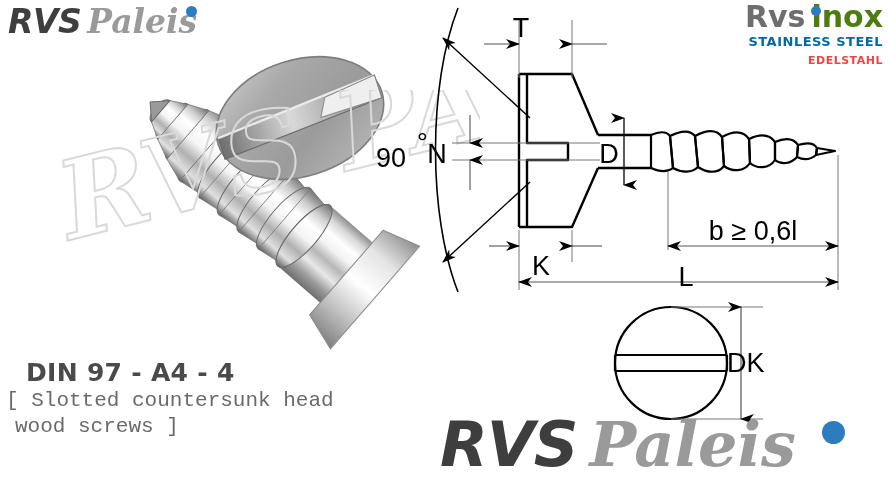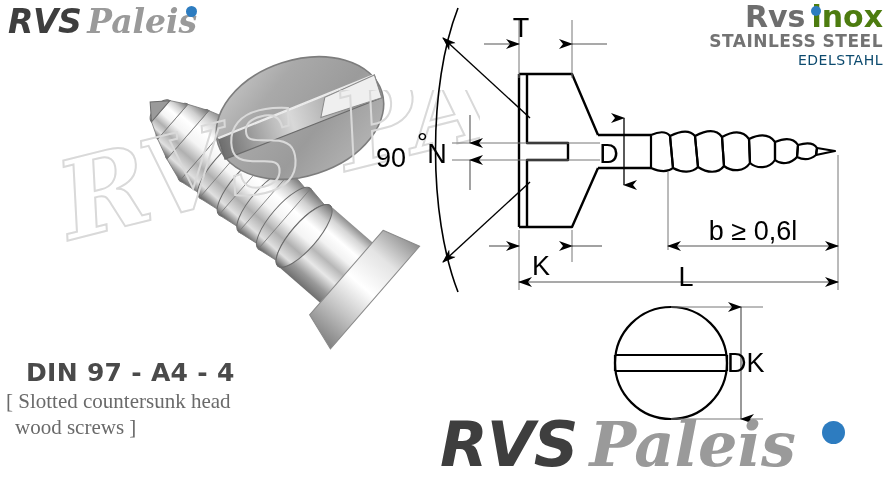--- a/index.html
+++ b/index.html
@@ -60,31 +60,31 @@
     letter-spacing: 0px;
     line-height: 30px;
     font-family: "DejaVu Sans", sans-serif;
     position: relative;
     display: inline-block;
   }
   #logo-top-right .line1 .rvs2 { color: #6e6e6e; }
   #logo-top-right .line1 .inox { color: #4d7c0f; margin-left: 6px; }
   #dot-tr { right: 62px; top: 4px; width: 10px; height: 10px; }
   #logo-top-right .line2 {
-    font-size: 17px;
-    font-weight: bold;
-    color: #737373;
+    font-size: 13px;
+    font-weight: bold;
+    color: #0369a1;
     letter-spacing: 0.5px;
     line-height: 19px;
     font-family: "DejaVu Sans", sans-serif;
   }
   #logo-top-right .line3 {
-    font-size: 14px;
-    font-weight: normal;
-    color: #0c4a6e;
+    font-size: 11px;
+    font-weight: bold;
+    color: #ef4444;
     letter-spacing: 0.5px;
     line-height: 19px;
     font-family: "DejaVu Sans", sans-serif;
   }
 
   
   #caption { left: 6px; top: 358px; width: 430px; }
   #caption .din {
     font-size: 25px;
     font-weight: bold;
@@ -97,21 +97,21 @@
   #caption .sub {
     font-size: 23px;
     color: #6a6a6a;
     line-height: 28px;
     font-family: "DejaVu Sans", sans-serif;
   }
   #caption .sub2 {
     font-size: 21px;
     color: #6a6a6a;
     line-height: 26px;
-    font-family: Liberation Serif, serif;
+    font-family: Liberation Mono, monospace;
   }
 
   
   #logo-bottom {
     left: 440px; top: 408px;
     width: 449px; height: 78px;
     font-style: italic;
     font-weight: bold;
     white-space: nowrap;
   }

